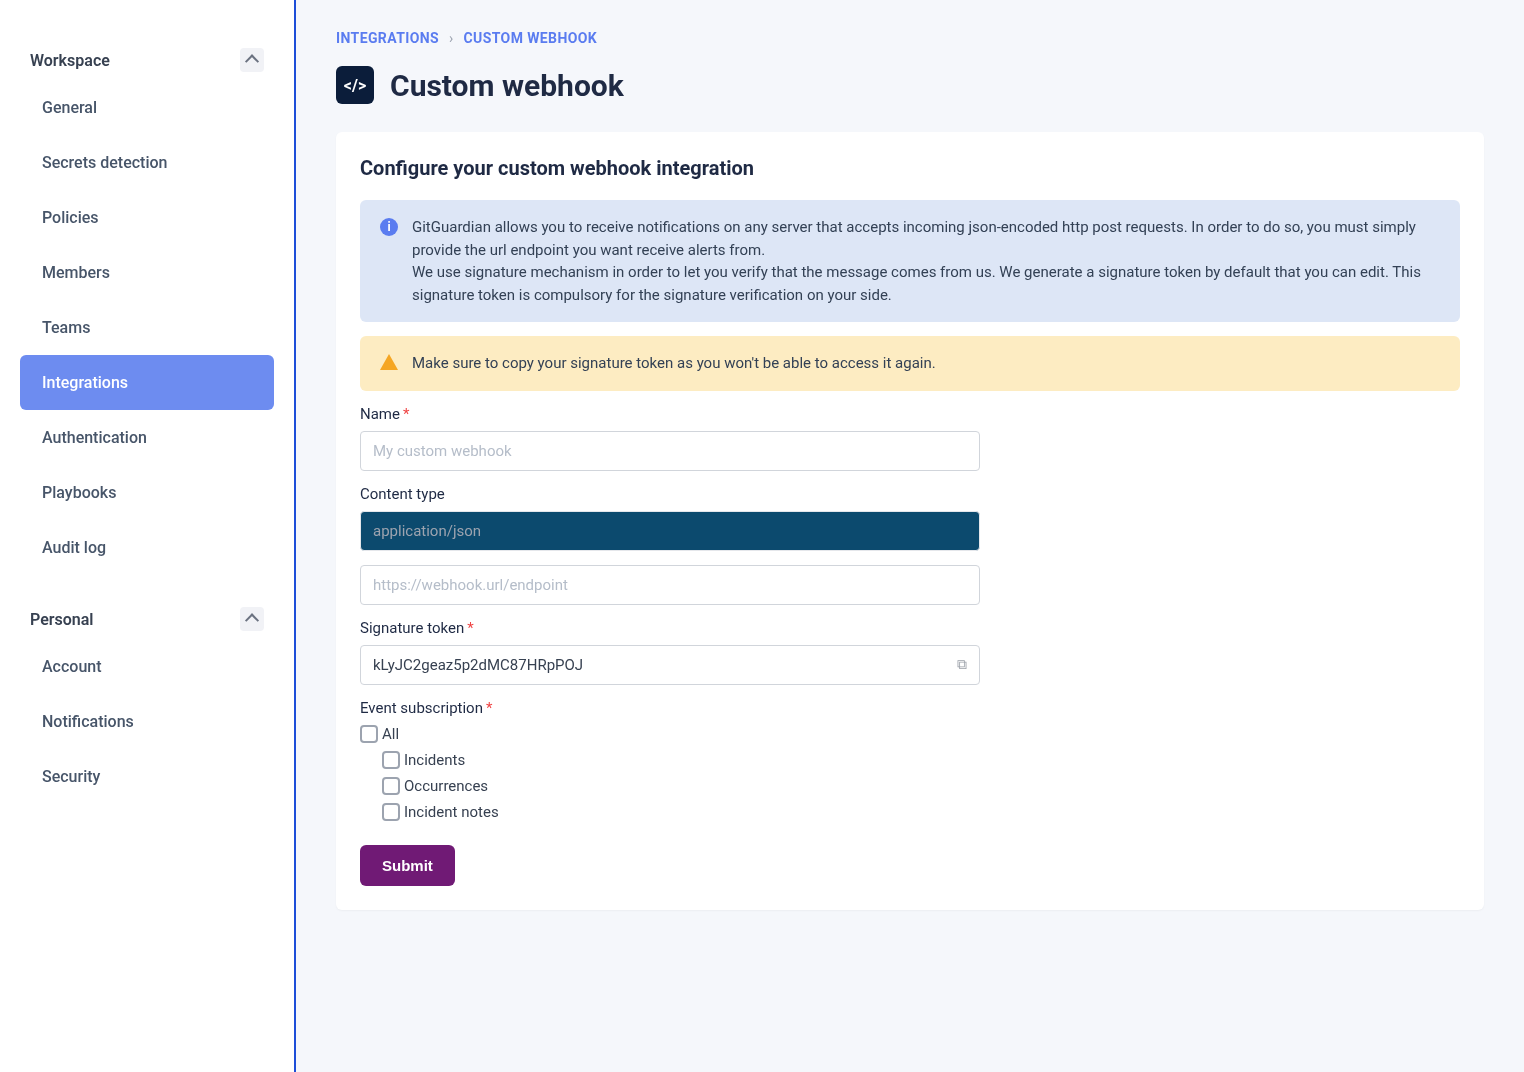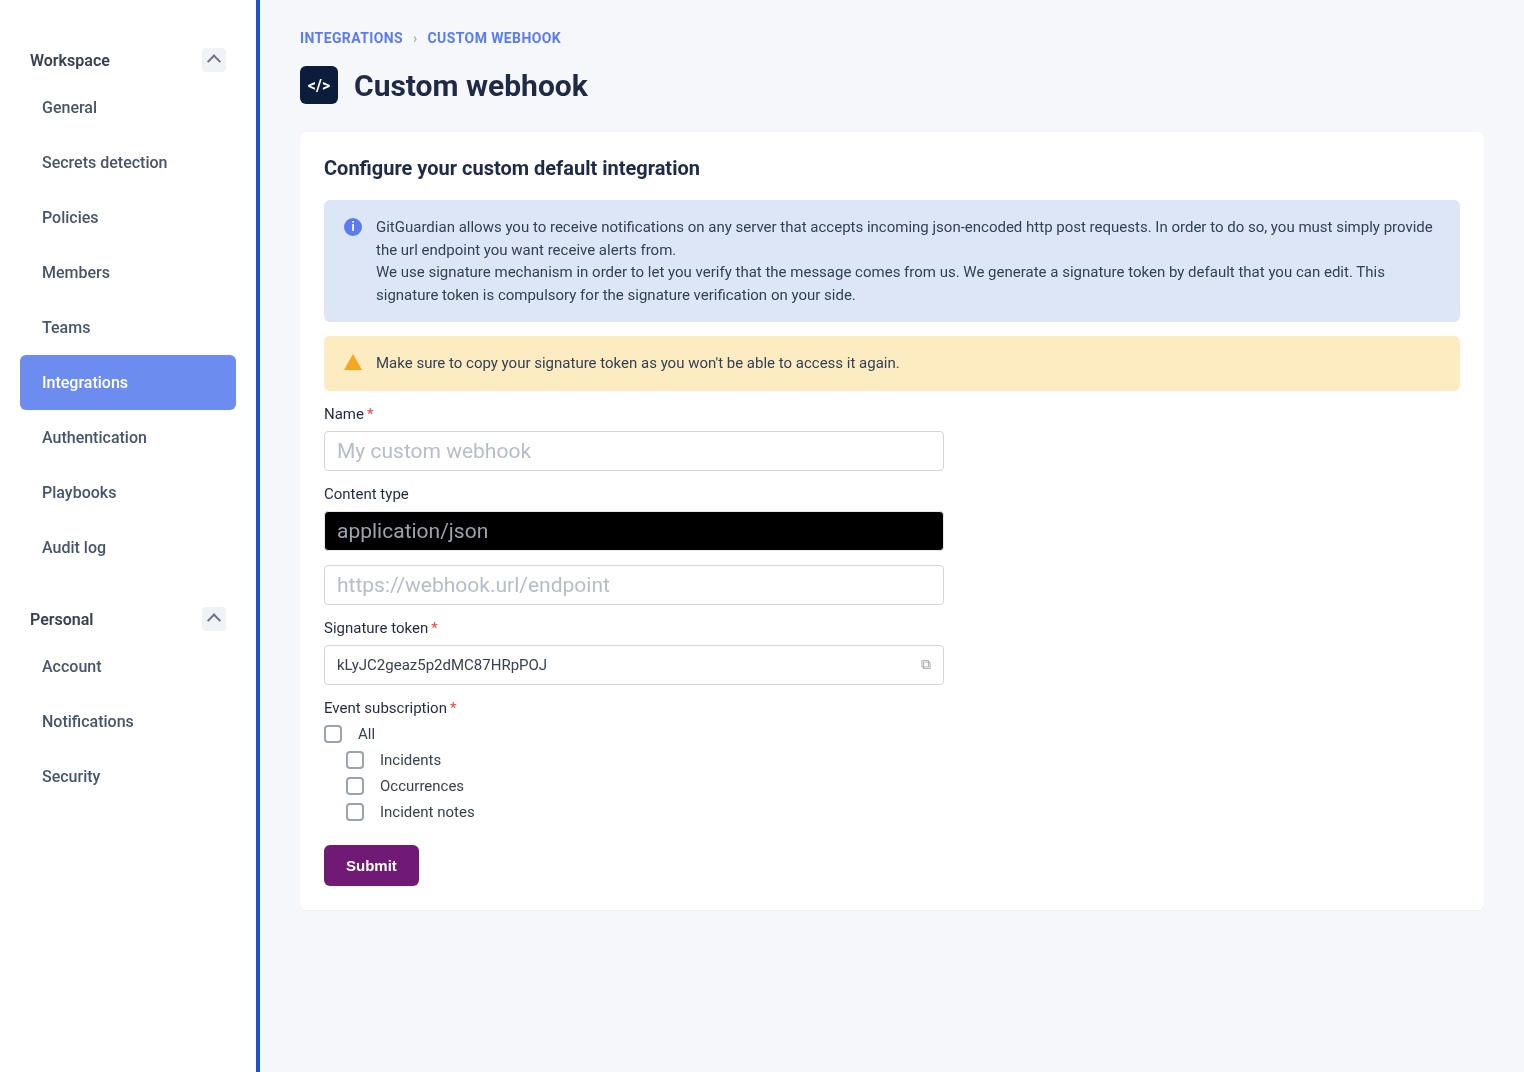--- a/index.html
+++ b/index.html
@@ -6,23 +6,23 @@
     body {
       font-family: -apple-system, BlinkMacSystemFont, "Segoe UI", Roboto, Helvetica, Arial, sans-serif;
       background: #f5f7fb;
       color: #1f2937;
       width: 1524px;
       height: 1072px;
       overflow: hidden;
       display: flex;
     }
     .sidebar {
-      width: 260px;
+      width: 296px;
       background: #fff;
-      border-right: 4px solid #1d4ed8;
+      border-right: 2px solid #1d4ed8;
       padding: 40px 20px;
       overflow-y: auto;
     }
     .sidebar-section { margin-bottom: 24px; }
     .sidebar-section-header {
       display: flex;
       align-items: center;
       justify-content: space-between;
       padding: 8px 10px;
       cursor: pointer;
@@ -144,26 +144,26 @@
       margin-bottom: 8px;
       margin-top: 14px;
     }
     .req { color: #ef4444; margin-left: 3px; }
     .text-input {
       width: 620px;
       height: 40px;
       border: 1px solid #d1d5db;
       border-radius: 4px;
       padding: 0 12px;
-      font-size: 21px;
+      font-size: 15px;
       color: #374151;
       font-family: inherit;
     }
     .text-input.readonly {
-      background: #000000;
+      background: #0c4a6e;
       color: #9ca3af;
       border-color: #e5e7eb;
     }
     .text-input::placeholder { color: #b5bdc9; }
     .token-row {
       width: 620px;
       height: 40px;
       border: 1px solid #d1d5db;
       border-radius: 4px;
       padding: 0 12px;
@@ -172,21 +172,21 @@
       justify-content: space-between;
       font-size: 15px;
       color: #374151;
     }
     .copy-icon {
       opacity: 0.5;
       cursor: pointer;
       font-size: 14px;
     }
     .checkbox-row {
-      display: flex; align-items: center; gap: 16px;
+      display: flex; align-items: center; gap: 4px;
       margin-top: 8px;
       font-size: 15px; color: #374151;
     }
     .checkbox-row.indent { margin-left: 22px; }
     .cbox {
       width: 18px; height: 18px;
       border: 2px solid #9ca3af;
       border-radius: 4px;
       background: #fff;
       cursor: pointer;
@@ -247,21 +247,21 @@
   </div>
 
   <div class="page-title-row">
     <div class="title-icon">
         <span>&lt;/&gt;</span>
       </div>
     <h1 class="page-title">Custom webhook</h1>
   </div>
 
   <div class="card">
-    <h2 class="card-title">Configure your custom default integration</h2>
+    <h2 class="card-title">Configure your custom webhook integration</h2>
 
     <div class="alert info">
       <span class="alert-icon-info">i</span>
       <div style="white-space: pre-line;">GitGuardian allows you to receive notifications on any server that accepts incoming json-encoded http post requests. In order to do so, you must simply provide the url endpoint you want receive alerts from.
 We use signature mechanism in order to let you verify that the message comes from us. We generate a signature token by default that you can edit. This signature token is compulsory for the signature verification on your side.</div>
     </div>
 
     <div class="alert warn">
       <span class="alert-icon-warn"></span>
       <div>Make sure to copy your signature token as you won't be able to access it again.</div>

